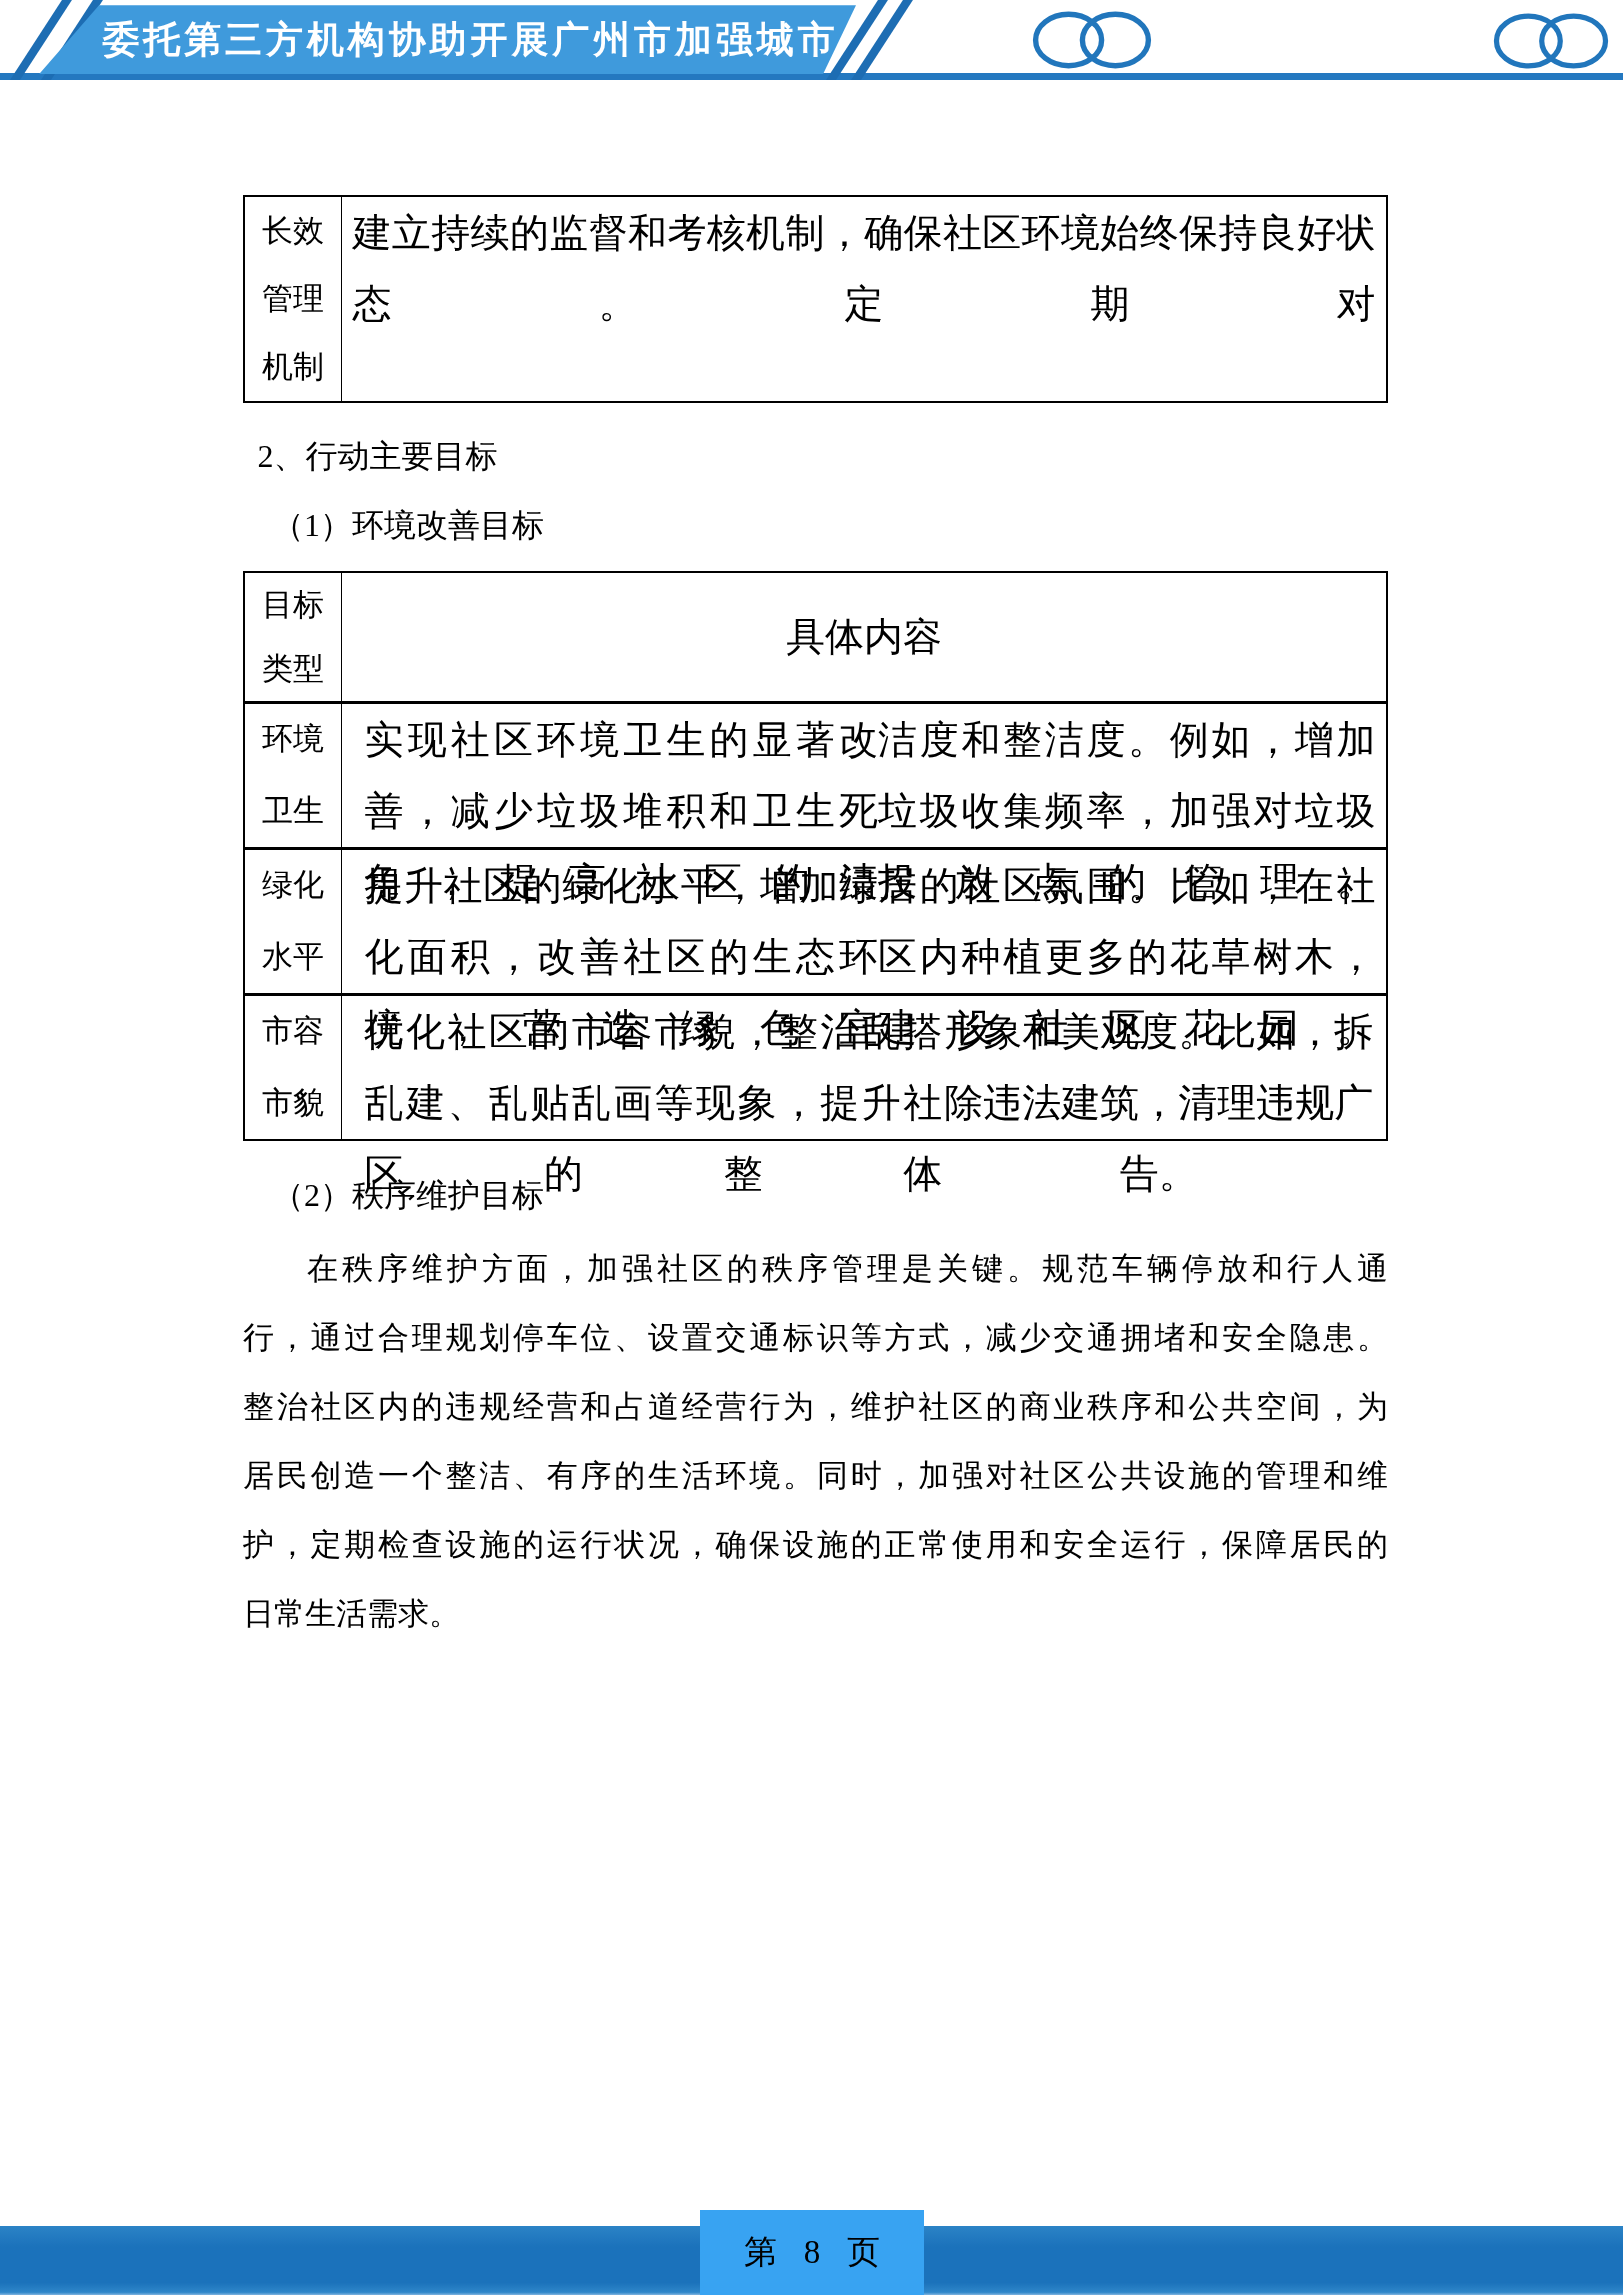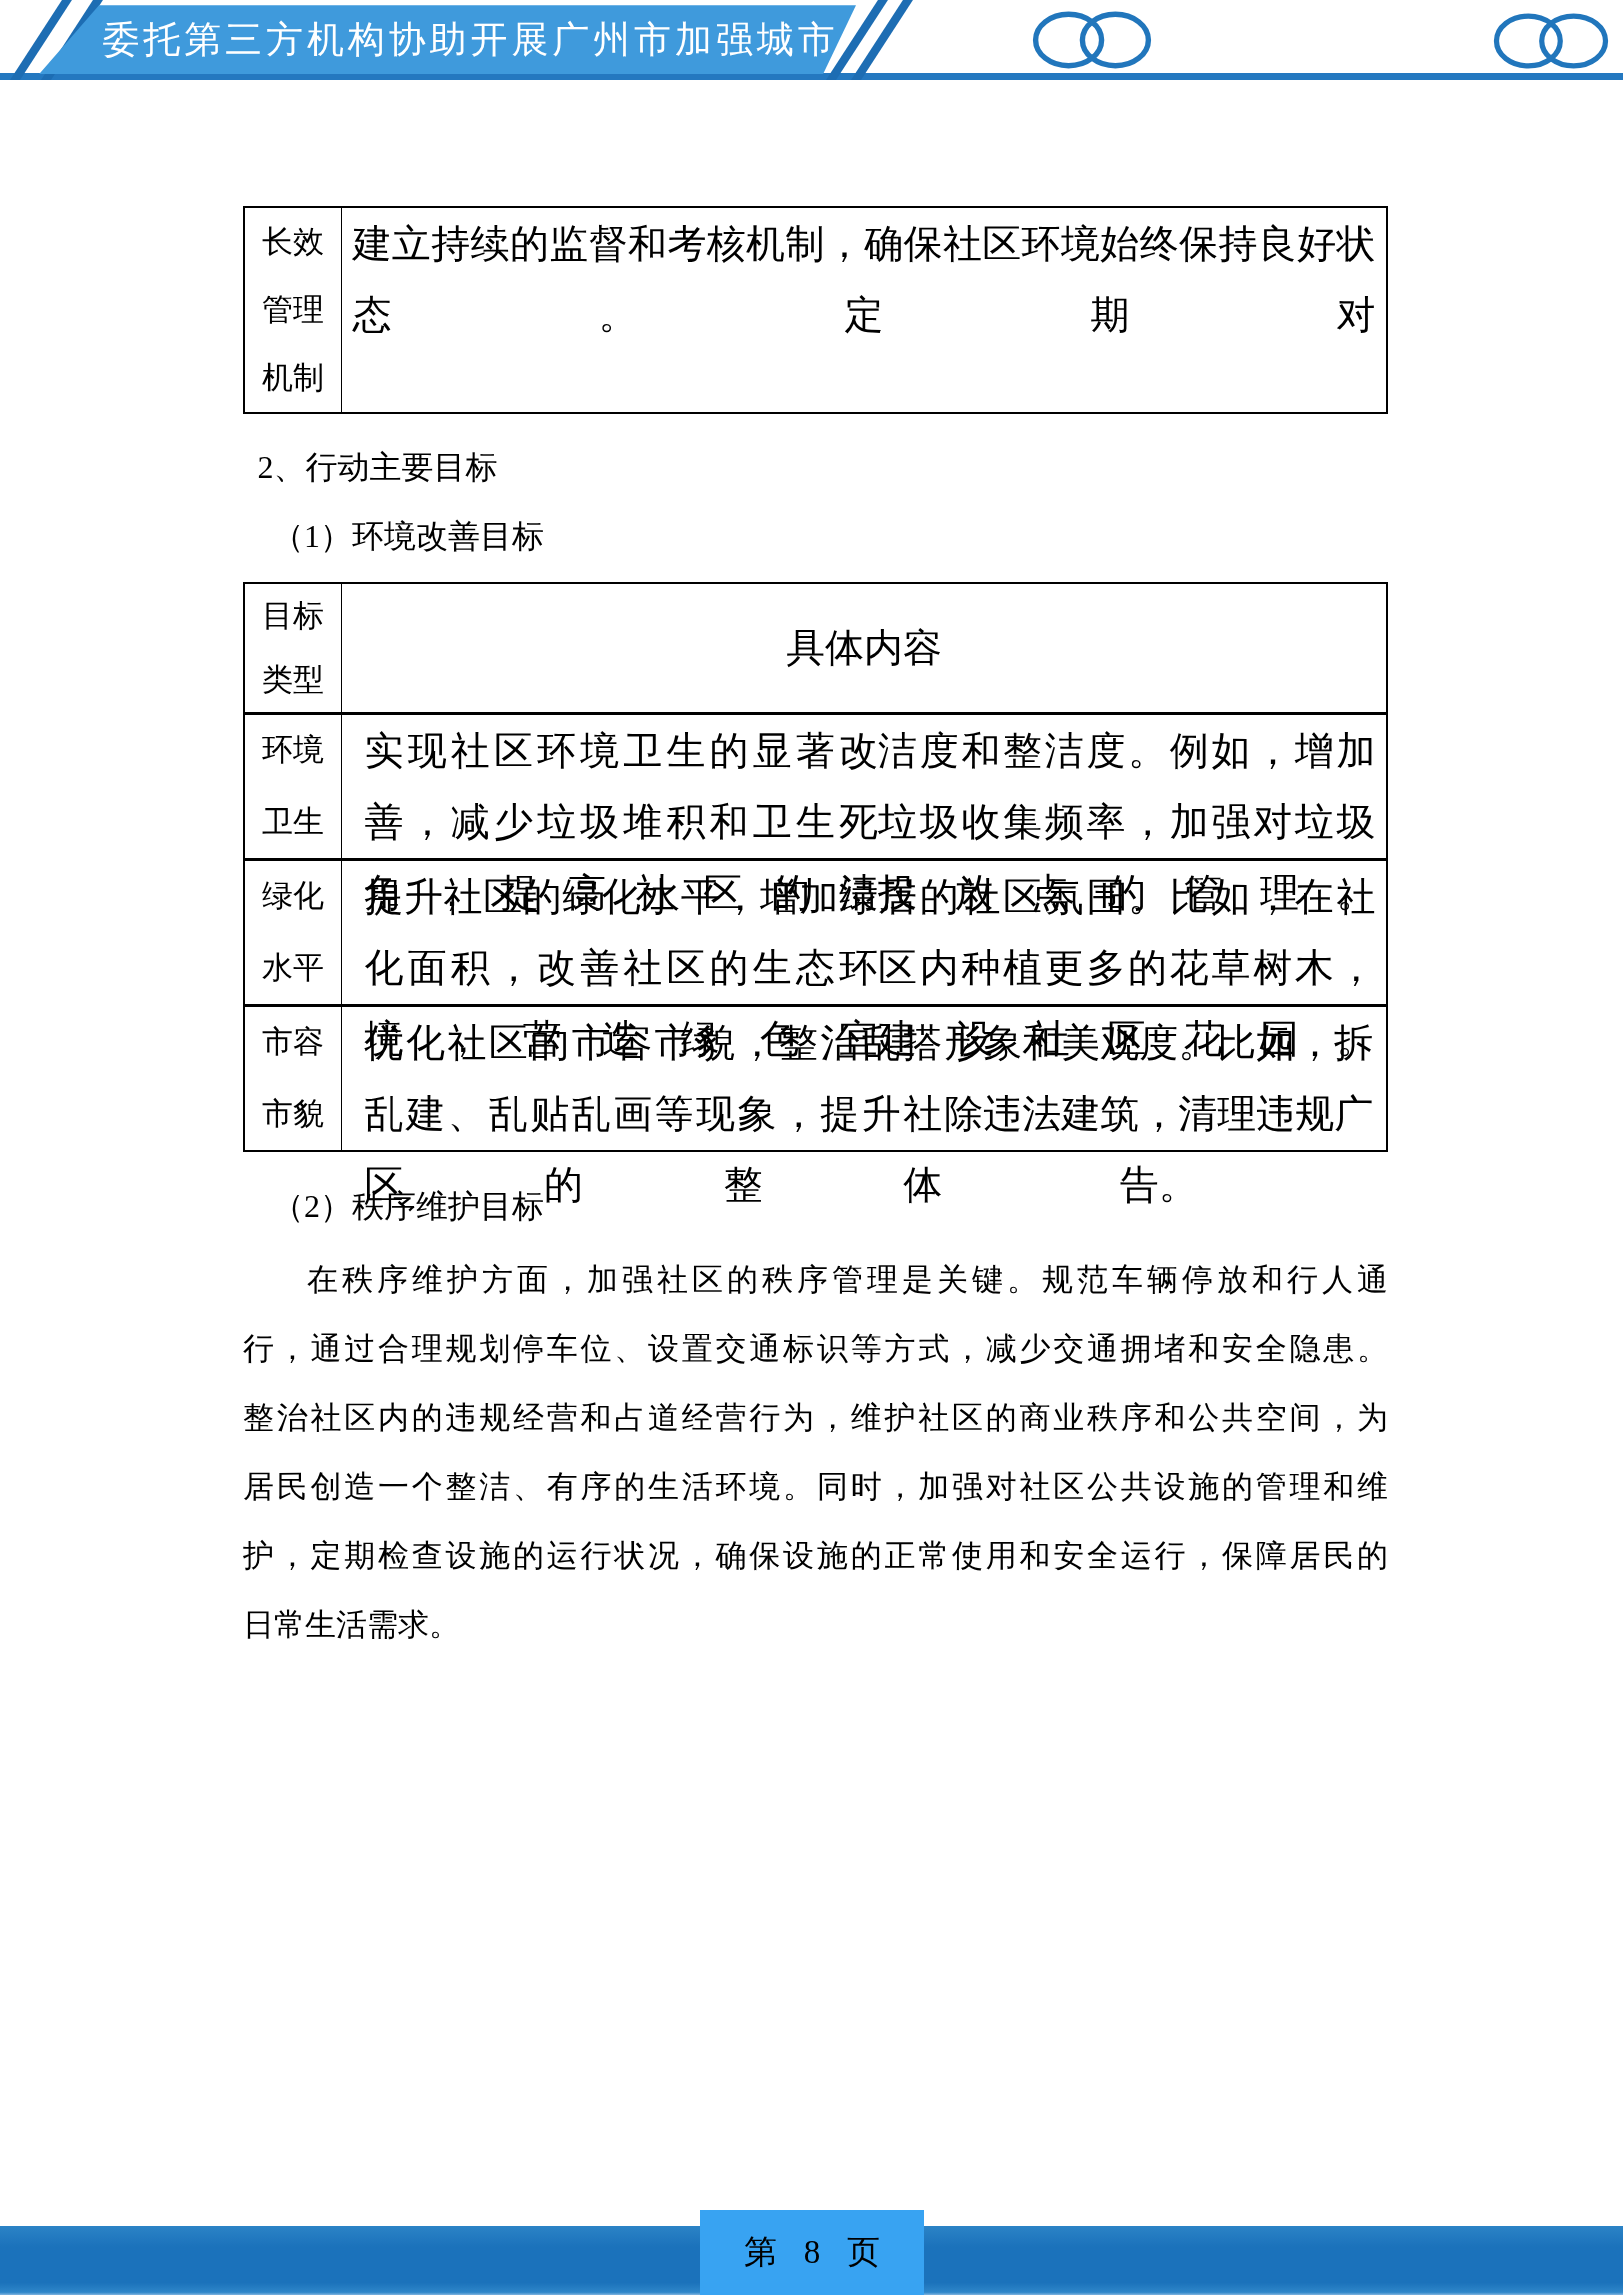--- a/index.html
+++ b/index.html
@@ -28,31 +28,31 @@
   .stripe-r2 { left:851px; }
   .banner {
     position:absolute; left:39px; top:5.2px; width:817px; height:69px;
     background:#3f9adc;
     clip-path:polygon(60px 0, 100% 0, calc(100% - 33px) 100%, 0 100%);
     display:flex; align-items:center; justify-content:center;
     z-index:3; overflow:hidden;
   }
   .banner-title {
     font-family:"Liberation Sans", sans-serif;
-    font-weight:normal; color:#ffffff;
+    font-weight:bold; color:#ffffff;
     font-size:37px; letter-spacing:3.9px; white-space:nowrap;
     padding-left:46px;
     text-align:center;
   }
   .logo { position:absolute; z-index:2; }
   .logo-1 { left:1031px; top:9.8px; }
   .logo-2 { left:1492px; top:11.8px; }
 
   
-  .content { position:absolute; left:243px; top:206px; width:1145px; z-index:1; }
+  .content { position:absolute; left:243px; top:195px; width:1145px; z-index:1; }
 
   .tbl { border:2.6px solid #000; box-sizing:border-box; }
   .tbl-row { display:flex; }
   .tbl-row + .tbl-row { border-top:3.3px solid #000;gap:12px; }
   .cell-label {
     width:96px; flex:0 0 96px;
     border-right:1.3px solid #000;
     display:flex; flex-direction:column;
     align-items:center; justify-content:space-around;
     font-size:31px;

